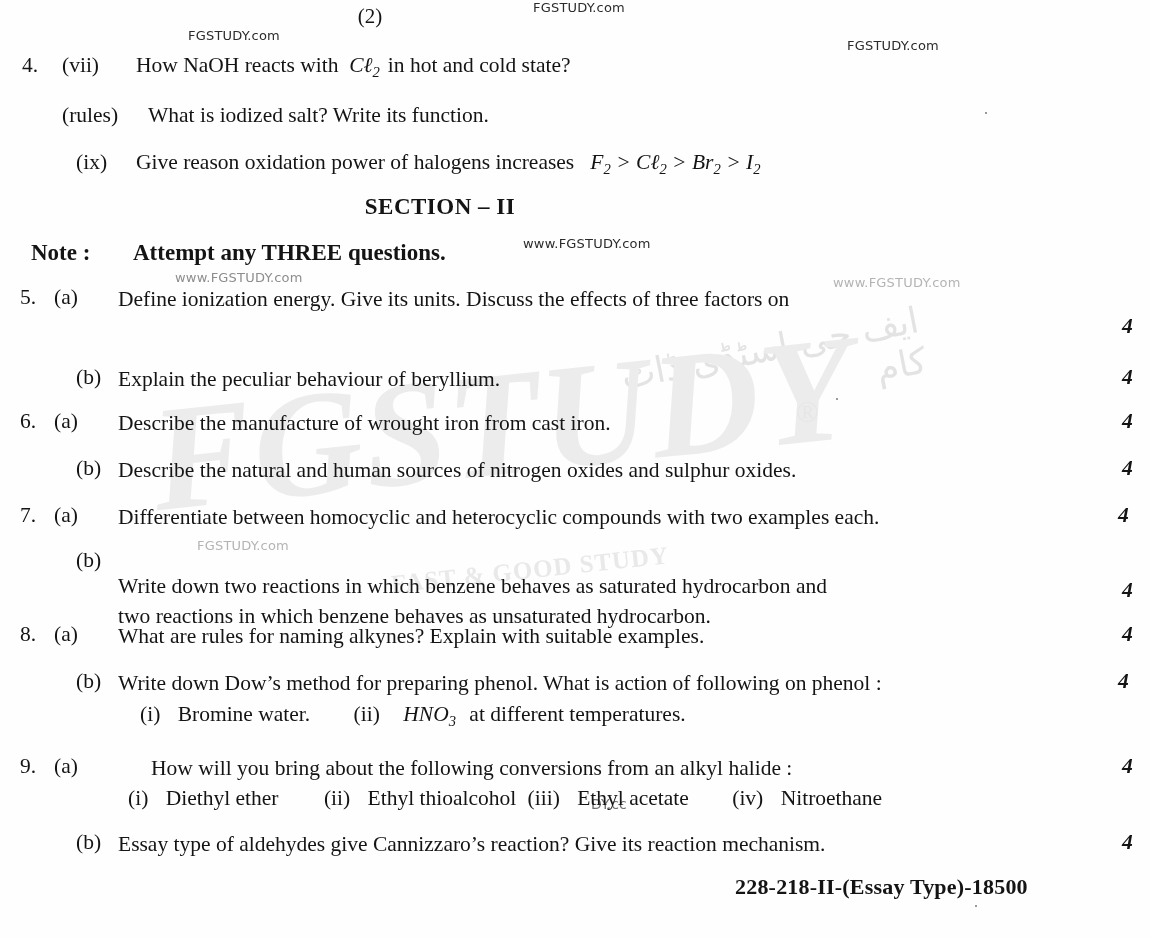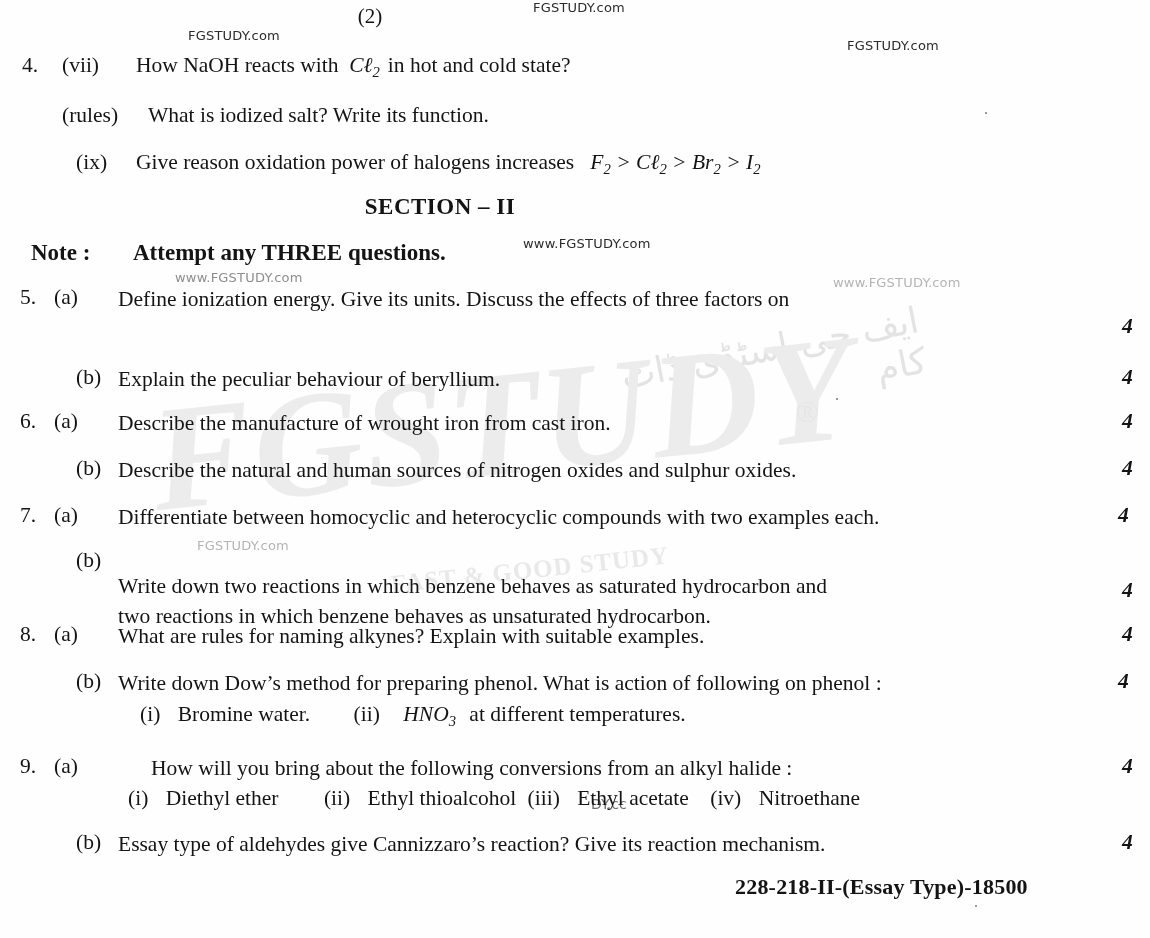--- a/index.html
+++ b/index.html
@@ -278,21 +278,21 @@
     <div class="body-text" style="left:113px; top:754px;margin-left:38px;">How will you bring about the following conversions from an alkyl halide  :</div>
     <div class="marks" style="left:1122px; top:754px;">4</div>
 
     <div class="ln" style="left:128px; top:786px;">
       <span>(i)</span>
       <span style="margin-left:12px;margin-top:35px;">Diethyl ether</span>
       <span style="margin-left:40px;">(ii)</span>
       <span style="margin-left:12px;">Ethyl thioalcohol</span>
       <span style="margin-left:6px;">(iii)</span>
       <span style="margin-left:12px;">Ethyl acetate</span>
-      <span style="margin-left:16px;">(iv)</span>
+      <span style="margin-left:38px;">(iv)</span>
       <span style="margin-left:12px;">Nitroethane</span>
     </div>
 
     <div class="qpart" style="left:76px; top:830px;">(b)</div>
     <div class="body-text" style="left:118px; top:830px;">Essay type of aldehydes give Cannizzaro’s reaction?   Give its reaction mechanism.</div>
     <div class="marks" style="left:1122px; top:830px;">4</div>
 
     <div class="footer-code">228-218-II-(Essay Type)-18500</div>
 
   </div>

